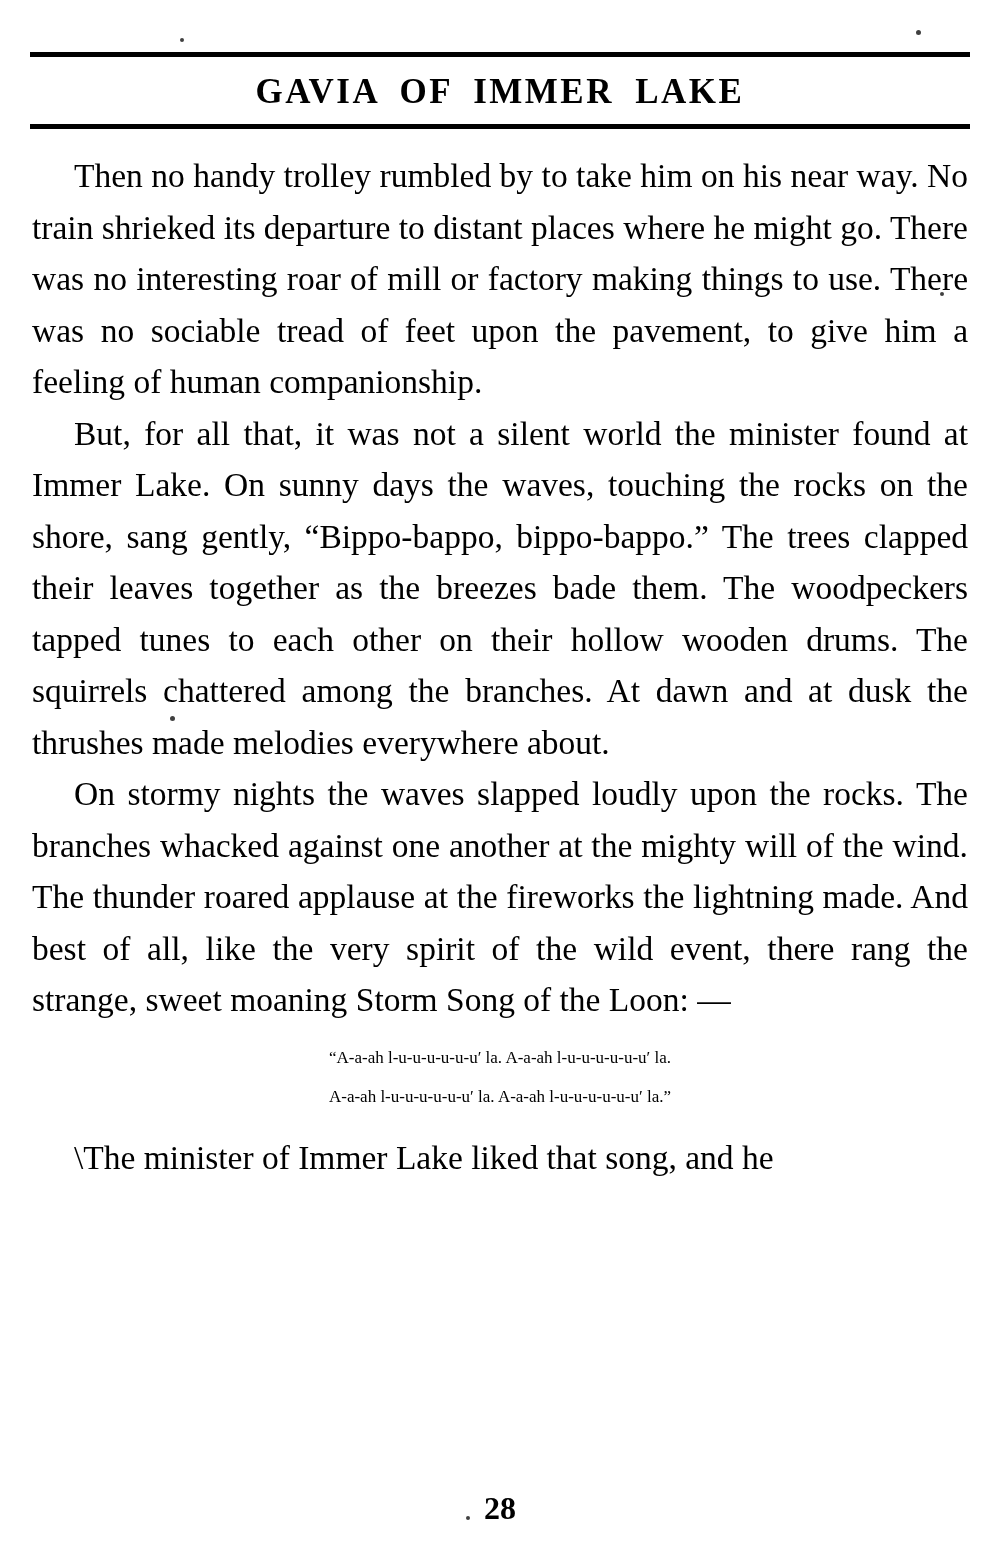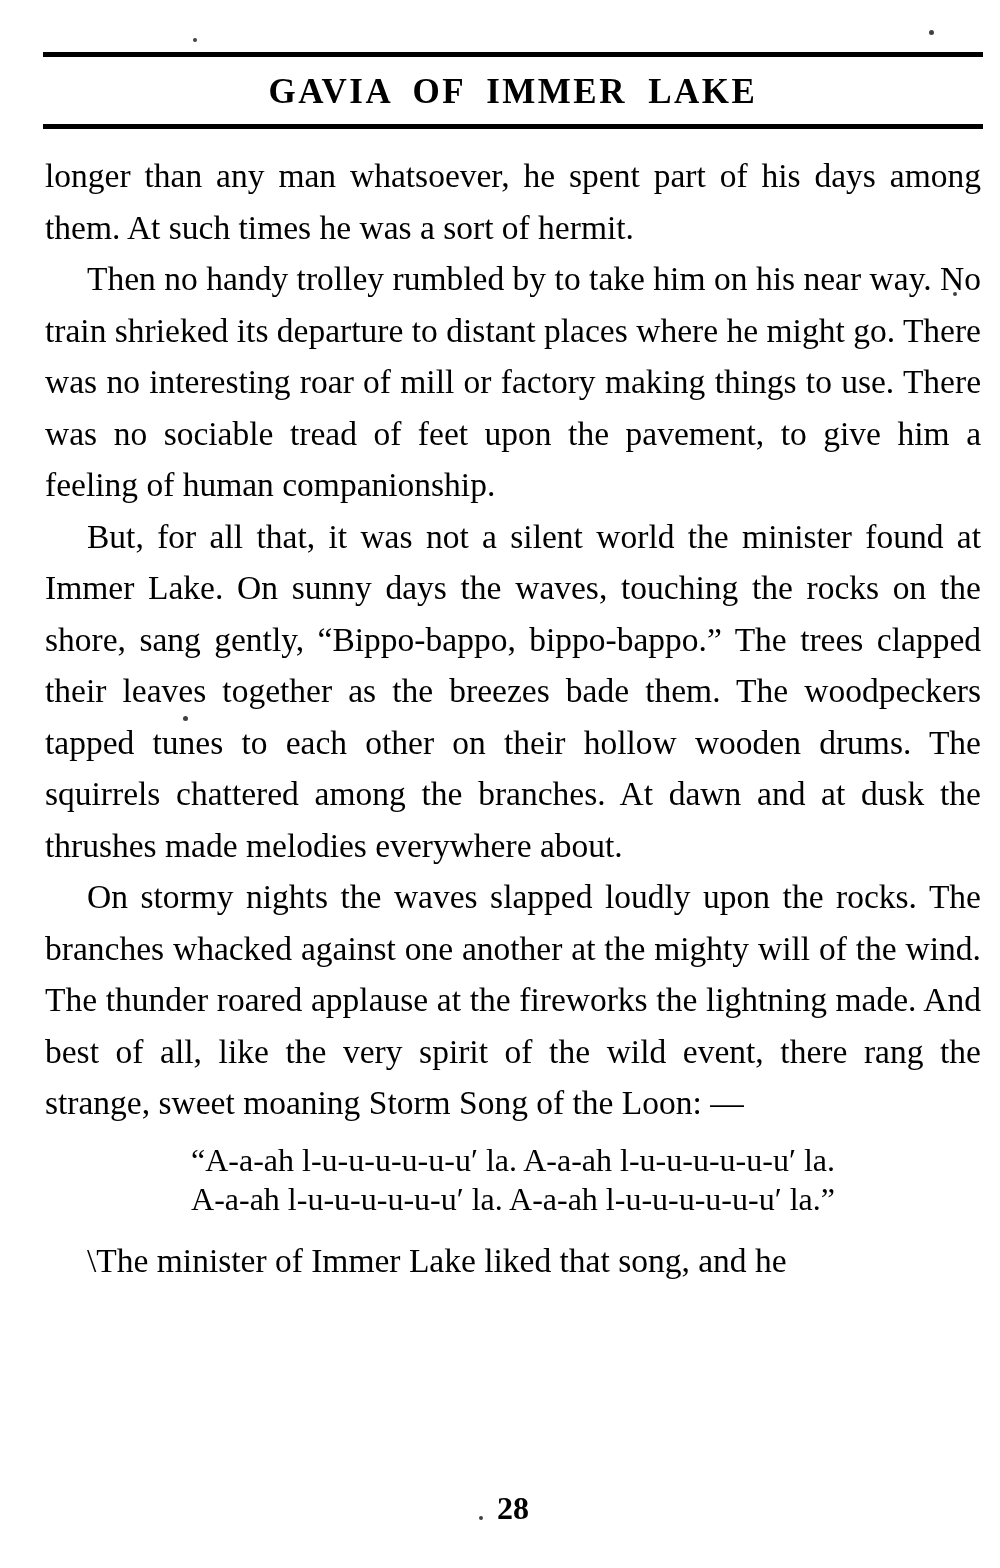--- a/index.html
+++ b/index.html
@@ -10,21 +10,21 @@
   body {
     width: 1000px;
     height: 1568px;
     position: relative;
     font-family: "Liberation Serif", serif;
     color: #000000;
     overflow: hidden;
   }
   .page {
     position: absolute;
-    left: 13px; top: 0;
+    left: 0; top: 0;
     width: 852px;
     height: 1568px;
     box-sizing: border-box;
     padding-left: 8px;
   }
   .header-rule-top {
     position: absolute;
     left: 30px;
     top: 52px;
     width: 940px;
@@ -64,21 +64,21 @@
   .body-text p {
     margin: 0;
     text-indent: 0;
   }
   .body-text p.indent {
     text-indent: 42px;
   }
   .verse {
     margin-top: 12px;
     margin-bottom: 6px;
-    font-size: 32px;
+    font-size: 17px;
     line-height: 39px;
     text-align: center;
   }
   .verse div {
     white-space: nowrap;
   }
   .last-line {
     margin-top: 16px;
     text-indent: 42px;
     white-space: nowrap;
@@ -105,21 +105,20 @@
 
 <div class="page">
 
   <div class="header-rule-top"></div>
 
   <div class="running-head">GAVIA OF IMMER LAKE</div>
 
   <div class="header-rule-bottom"></div>
 
   <div class="body-text">
-    <p>longer than any man whatsoever, he spent part of his days among them. At such times he was a sort of hermit.</p>
     <p class="indent">Then no handy trolley rumbled by to take him on his near way. No train shrieked its departure to distant places where he might go. There was no interesting roar of mill or factory making things to use. There was no sociable tread of feet upon the pavement, to give him a feeling of human companionship.</p>
     <p class="indent">But, for all that, it was not a silent world the minister found at Immer Lake. On sunny days the waves, touching the rocks on the shore, sang gently, “Bippo-bappo, bippo-bappo.” The trees clapped their leaves together as the breezes bade them. The woodpeckers tapped tunes to each other on their hollow wooden drums. The squirrels chattered among the branches. At dawn and at dusk the thrushes made melodies everywhere about.</p>
     <p class="indent"><span>On stormy nights the waves slapped loudly upon the rocks. The branches whacked against one another at the mighty will of the wind. The thunder roared applause at the fireworks the lightning made. And best of all, like the very spirit of the wild event, there rang the strange, sweet moaning </span><span class="italic">Storm Song of the Loon:</span><span> —</span></p>
 
     <div class="verse">
       <div>“A-a-ah l-u-u-u-u-u-u′ la.  A-a-ah l-u-u-u-u-u-u′ la.</div>
       <div>A-a-ah l-u-u-u-u-u-u′ la.  A-a-ah l-u-u-u-u-u-u′ la.”</div>
     </div>
 
     <div class="last-line">\The minister of Immer Lake liked that song, and he</div>

